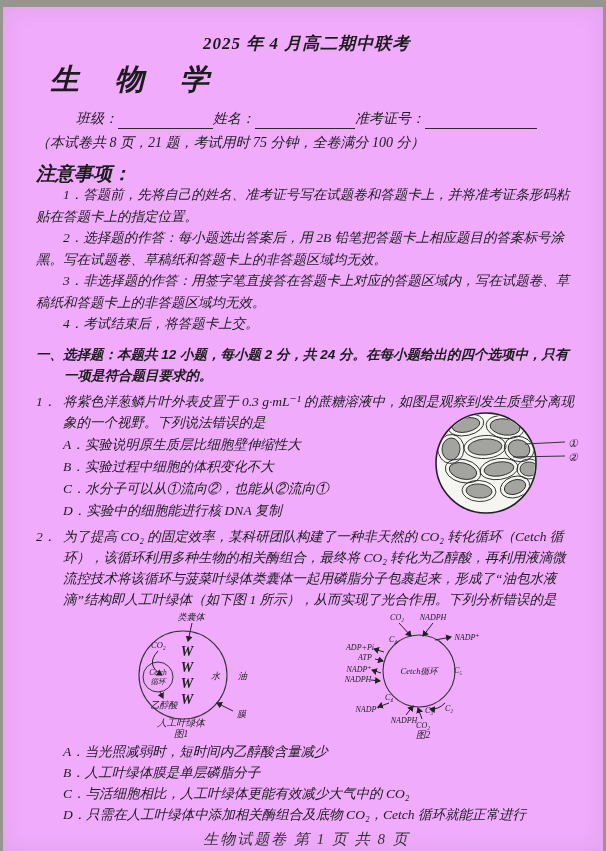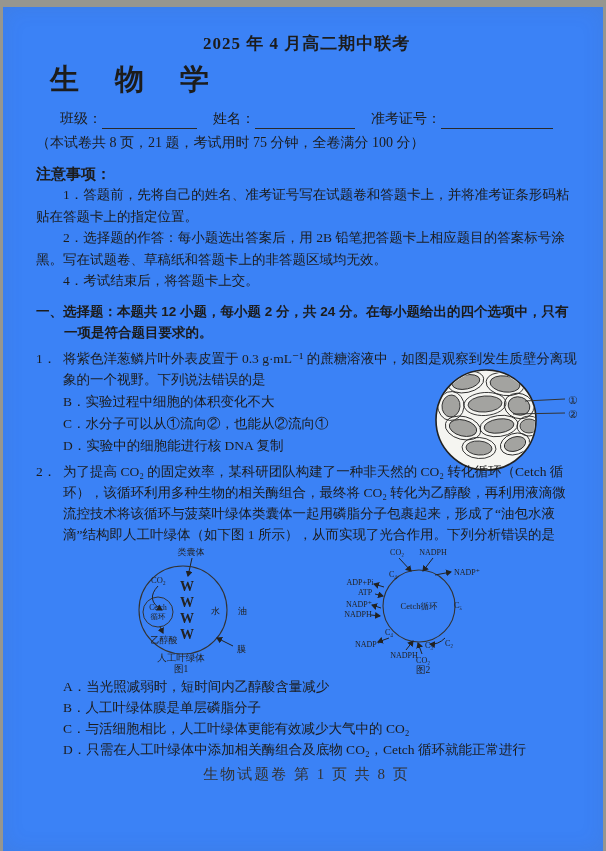--- a/index.html
+++ b/index.html
@@ -4,40 +4,41 @@
 <style>
   html,body{margin:0;padding:0;}
   body{
     width:606px;height:851px;overflow:hidden;position:relative;
     background:#96968f;
     font-family:"Liberation Serif","DejaVu Serif",serif;
     color:#1c1c1c;
   }
   .paper{
     position:absolute;left:3px;right:3px;top:7px;bottom:0;
-    background:#3b82f6;
+    background:#f0abfc;
     box-shadow:inset 0 0 22px rgba(90,90,80,.10);
+    font-style:italic;
   }
   .content{padding:20px 26px 0 33px;font-size:13.5px;line-height:21.5px;}
   .title{
     text-align:center;font-size:17px;font-weight:bold;margin-top:6px;
     letter-spacing:1px;
   }
   .subject{
     text-align:left;font-size:29px;font-weight:bold;line-height:36px;
     margin-top:6px;letter-spacing:14px;padding-left:14px;
     font-family:"Liberation Sans","DejaVu Sans",sans-serif;
   }
-  .fields{display:flex;justify-content:center;align-items:flex-end;gap:16px;margin-top:11px;font-size:14px;}
+  .fields{display:flex;justify-content:center;align-items:flex-end;margin-top:11px;font-size:14px;}
   .fields .f{display:flex;align-items:flex-end;}
   .blank{display:inline-block;border-bottom:1.4px solid #2a2a2a;height:15px;}
   .blank.w1{width:95px}.blank.w2{width:100px}.blank.w3{width:112px}
   .examinfo{text-align:left;margin-top:3px;font-size:14px;}
   .notice-title{
-    font-weight:bold;margin-top:9px;font-size:15px;
+    font-weight:bold;margin-top:9px;font-size:19px;
     font-family:"Liberation Sans","DejaVu Sans",sans-serif;
   }
   .notice{margin:0;text-indent:2em;}
   .section{
     font-weight:bold;margin-top:9px;padding-left:28px;text-indent:-28px;
     font-family:"Liberation Sans","DejaVu Sans",sans-serif;font-size:13.5px;
   }
   .q{display:flex;margin-top:4px;position:relative;}
   .qnum{width:27px;flex:none;}
   .qbody{flex:1;min-width:0;}
@@ -72,28 +73,30 @@
           <span>准考证号：</span>
           <span class="blank w3"></span>
         </span>
     </div>
 
     <div class="examinfo">（本试卷共 8 页，21 题，考试用时 75 分钟，全卷满分 100 分）</div>
 
     <div class="notice-title">注意事项：</div>
     <p class="notice">1．答题前，先将自己的姓名、准考证号写在试题卷和答题卡上，并将准考证条形码粘贴在答题卡上的指定位置。</p>
     <p class="notice">2．选择题的作答：每小题选出答案后，用 2B 铅笔把答题卡上相应题目的答案标号涂黑。写在试题卷、草稿纸和答题卡上的非答题区域均无效。</p>
+    <p class="notice">3．非选择题的作答：用签字笔直接答在答题卡上对应的答题区域内，写在试题卷、草稿纸和答题卡上的非答题区域均无效。</p>
     <p class="notice">4．考试结束后，将答题卡上交。</p>
 
     <div class="section">一、选择题：本题共 12 小题，每小题 2 分，共 24 分。在每小题给出的四个选项中，只有一项是符合题目要求的。</div>
 
     <div class="q q1">
       <span class="qnum">1．</span>
       <div class="qbody">
         <div class="stem">将紫色洋葱鳞片叶外表皮置于 0.3 g·mL⁻¹ 的蔗糖溶液中，如图是观察到发生质壁分离现象的一个视野。下列说法错误的是</div>
+        <div class="opt">A．实验说明原生质层比细胞壁伸缩性大</div>
         <div class="opt">B．实验过程中细胞的体积变化不大</div>
         <div class="opt">C．水分子可以从①流向②，也能从②流向①</div>
         <div class="opt">D．实验中的细胞能进行核 DNA 复制</div>
       </div>
       <svg class="q1fig" width="152" height="106" viewBox="0 0 152 106">
         <defs>
             <clipPath id="clipc">
               <circle cx="53" cy="52" r="49"></circle>
             </clipPath>
           </defs>

